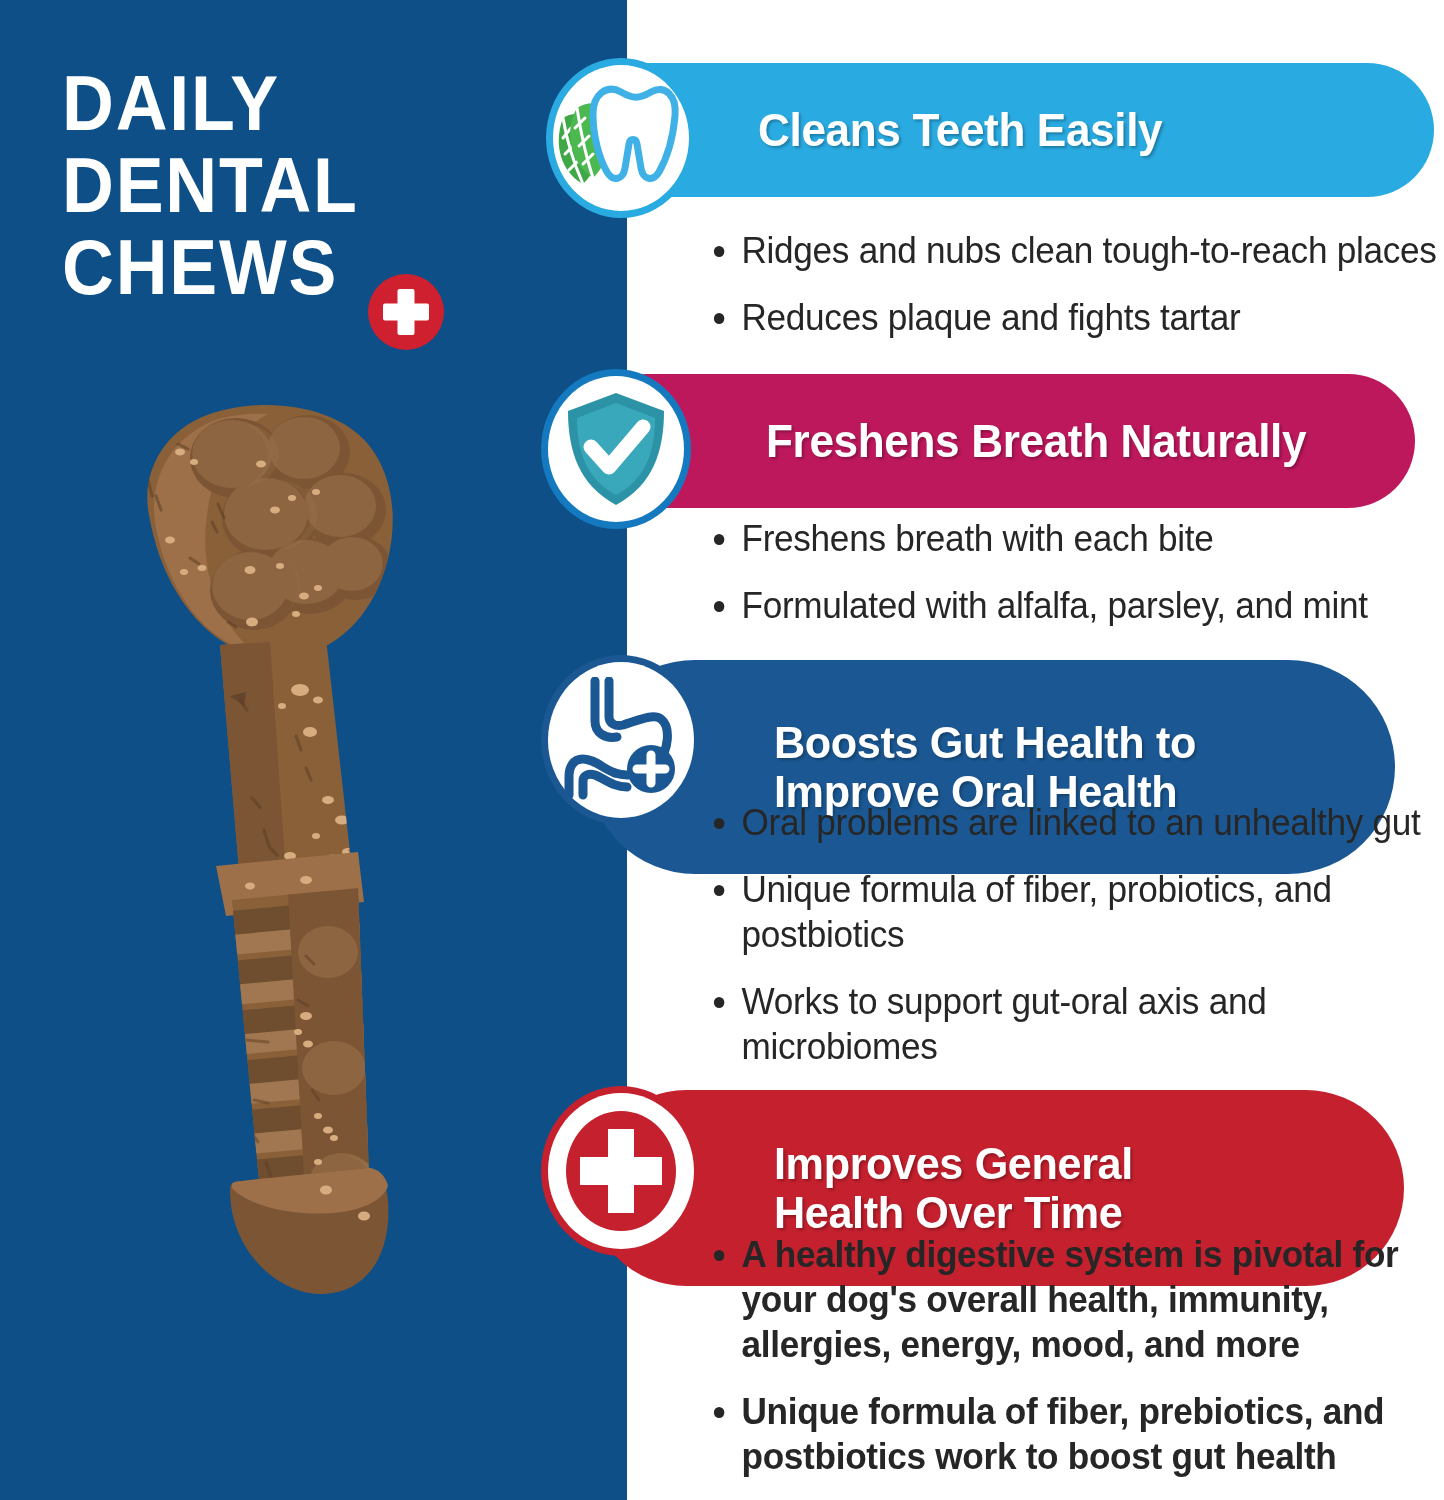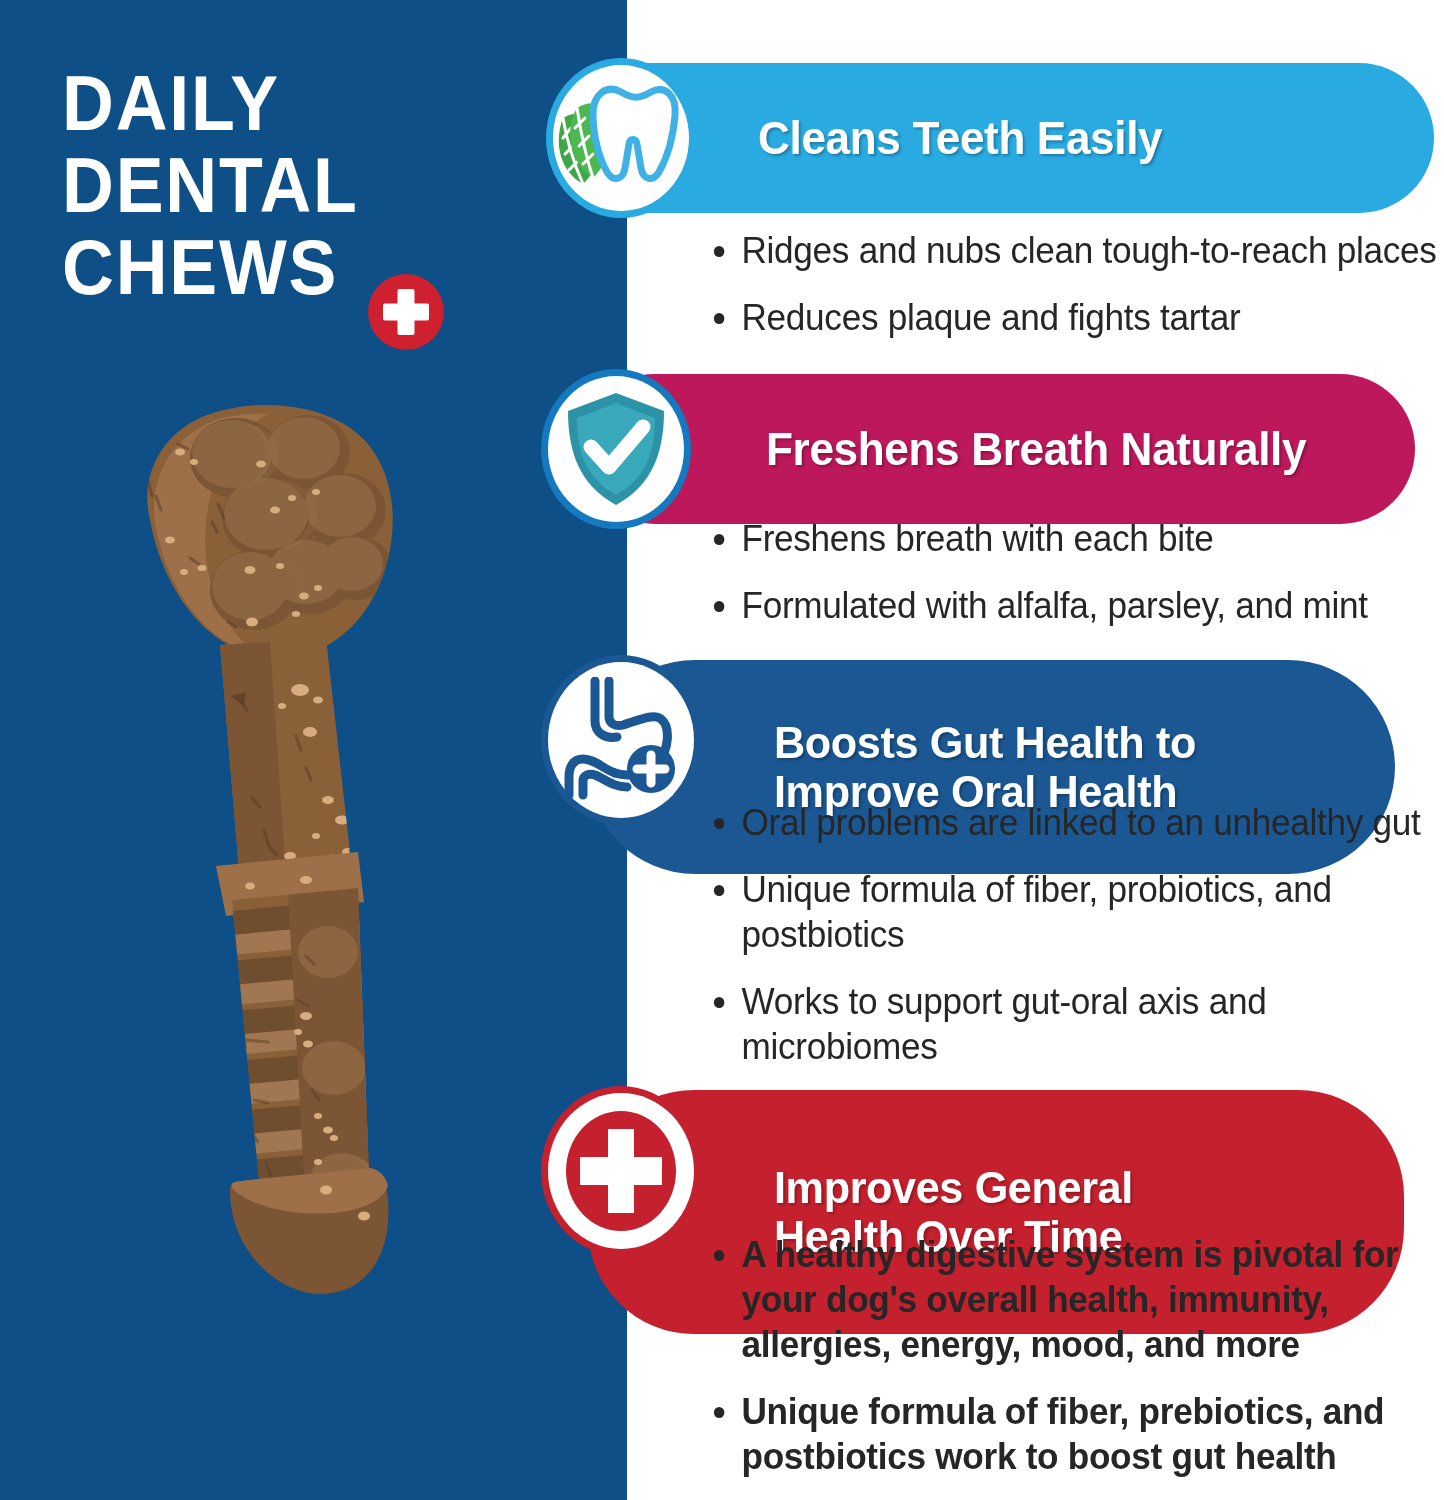--- a/index.html
+++ b/index.html
@@ -51,21 +51,21 @@
   #chew-illustration{
     position:absolute; left:120px; top:400px; width:420px; height:990px;
   }
 
   
   #sections{ position:absolute; left:0; top:0; width:1444px; height:1500px;}
 
   .section{ position:absolute; left:0; width:1444px; }
 
   .banner{
-    position:absolute; height:150px;
+    position:absolute; height:134px;
     border-radius:75px;
     display:flex; align-items:center;
     padding-left:186px; padding-right:36px;
   }
   .banner-title{
     font-family:"Liberation Sans", sans-serif;
     font-weight:bold;
     font-size:46px;
     line-height:50px;
     color:#ffffff;
@@ -398,21 +398,21 @@
 
     <div class="bullets" style="top:800px;">
       <div class="bullet">Oral problems are linked to an unhealthy gut</div>
       <div class="bullet">Unique formula of fiber, probiotics, and postbiotics</div>
       <div class="bullet">Works to support gut-oral axis and microbiomes</div>
     </div>
   </div>
 
   <div class="section">
 
-    <div class="banner" style="left:588px; top:1090px; width:816px; height:244px; border-radius:106px; background:#c5202e;">
+    <div class="banner" style="left:588px; top:1090px; width:816px; height:196px; border-radius:106px; background:#c5202e;">
       <div style="display:block;">
         <div class="banner-title two-line">Improves General</div>
         <div class="banner-title two-line">Health Over Time</div>
       </div>
     </div>
 
     <div class="icon-badge" style="left:541px; top:1086px; width:160px; height:170px;">
       <div class="ring" style="background:#c5202e; width:160px; height:170px;"></div>
       <div class="disc" style="width:146px; height:156px;"></div>
       <svg width="122" height="132" viewBox="0 0 122 132">

